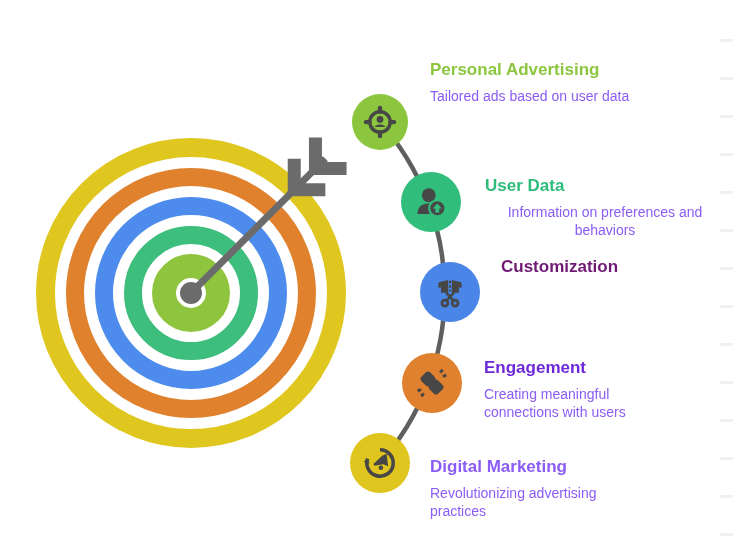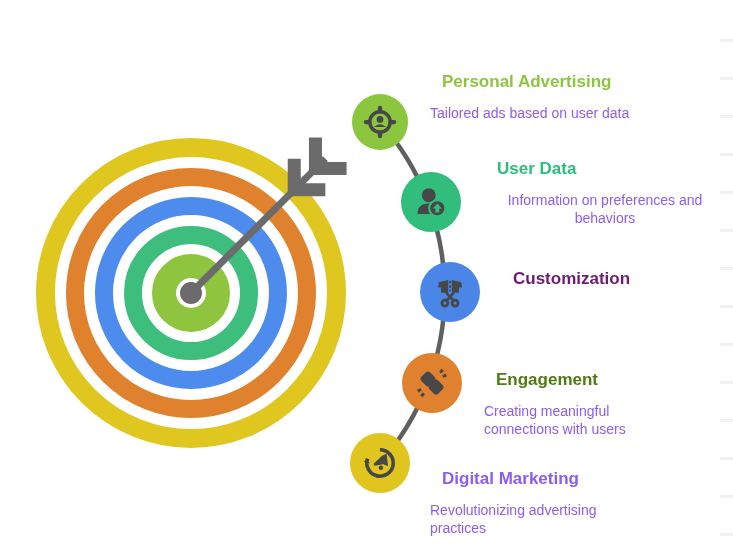--- a/index.html
+++ b/index.html
@@ -22,26 +22,26 @@
     position:absolute;border-radius:50%;display:flex;align-items:center;justify-content:center;
   }
   .node svg{display:block;}
   .n1{left:352px;top:94px;width:56px;height:56px;background:#8cc63e;}
   .n2{left:401px;top:172px;width:60px;height:60px;background:#31be7c;}
   .n3{left:420px;top:262px;width:60px;height:60px;background:#4a86e8;}
   .n4{left:402px;top:353px;width:60px;height:60px;background:#e0812f;}
   .n5{left:350px;top:433px;width:60px;height:60px;background:#dfc51d;}
   
   .item-text{position:absolute;}
-  .item-text h3{margin:12px;font-size:17px;font-weight:bold;line-height:20px;}
+  .item-text h3{margin:0;font-size:17px;font-weight:bold;line-height:20px;}
   .item-text p{margin:7px 0 0 0;font-size:14px;color:#8b5cf6;line-height:18px;}
   .t1{left:430px;top:60px;}  .t1 h3{color:#8cc63e;} .t1 p{width:205px;}
-  .t2{left:485px;top:147px;} .t2 h3{color:#2dbd7a;} .t2 p{width:240px;text-align:center;}
+  .t2{left:485px;top:176px;} .t2 h3{color:#2dbd7a;} .t2 p{width:240px;text-align:center;}
   .t3{left:501px;top:257px;} .t3 h3{color:#701a75;} .t3 p{width:185px;}
-  .t4{left:484px;top:358px;} .t4 h3{color:#4d7c0f;} .t4 p{width:175px;}
+  .t4{left:484px;top:358px;} .t4 h3{color:#6d28d9;} .t4 p{width:175px;}
   .t5{left:430px;top:457px;} .t5 h3{color:#8b5cf6;} .t5 p{width:200px;}
   .icon-glyph{color:#474747;}
 </style>
 </head>
 <body>
 
 <div id="stage">
 
   <svg class="bg-svg" width="733" height="547" viewBox="0 0 733 547">
 

